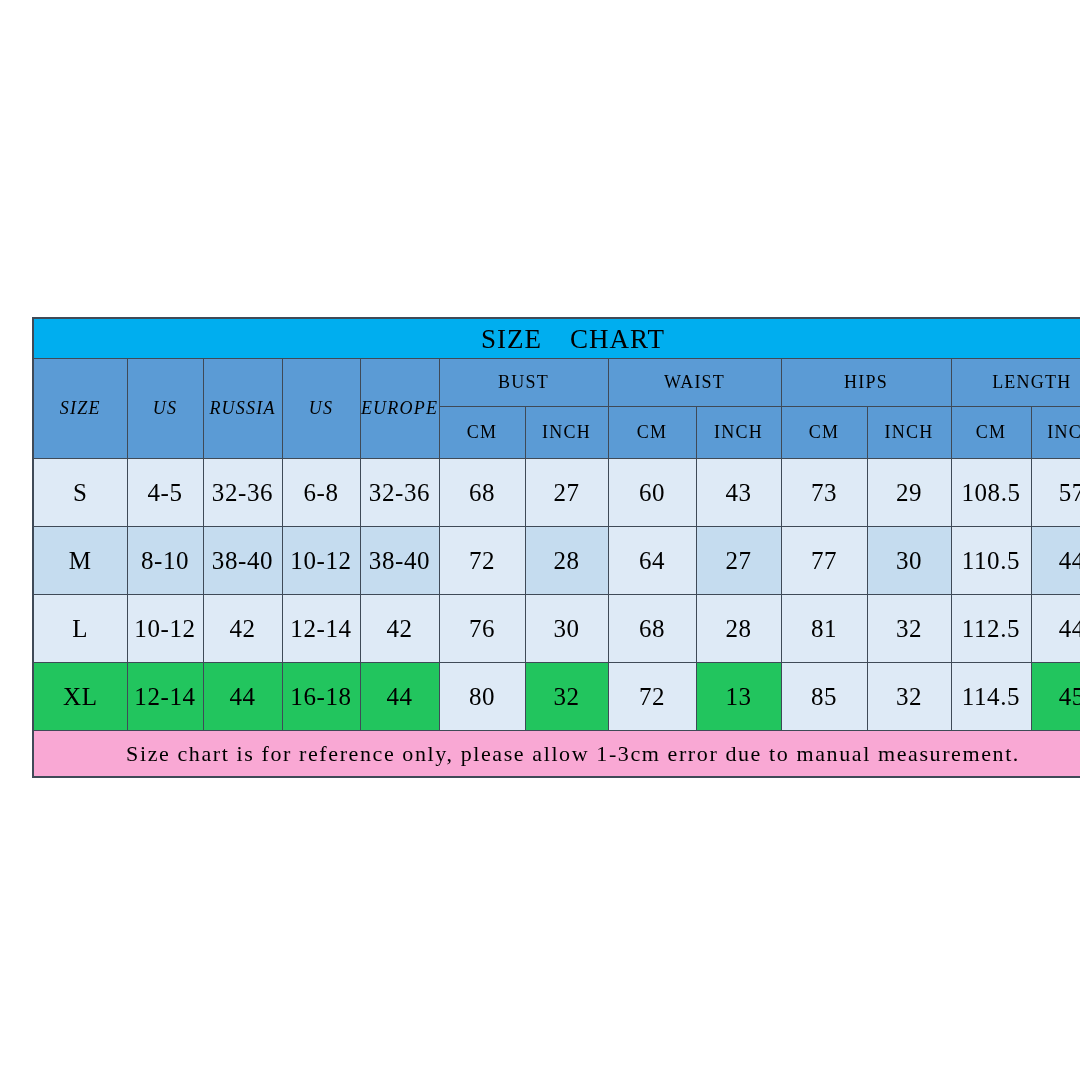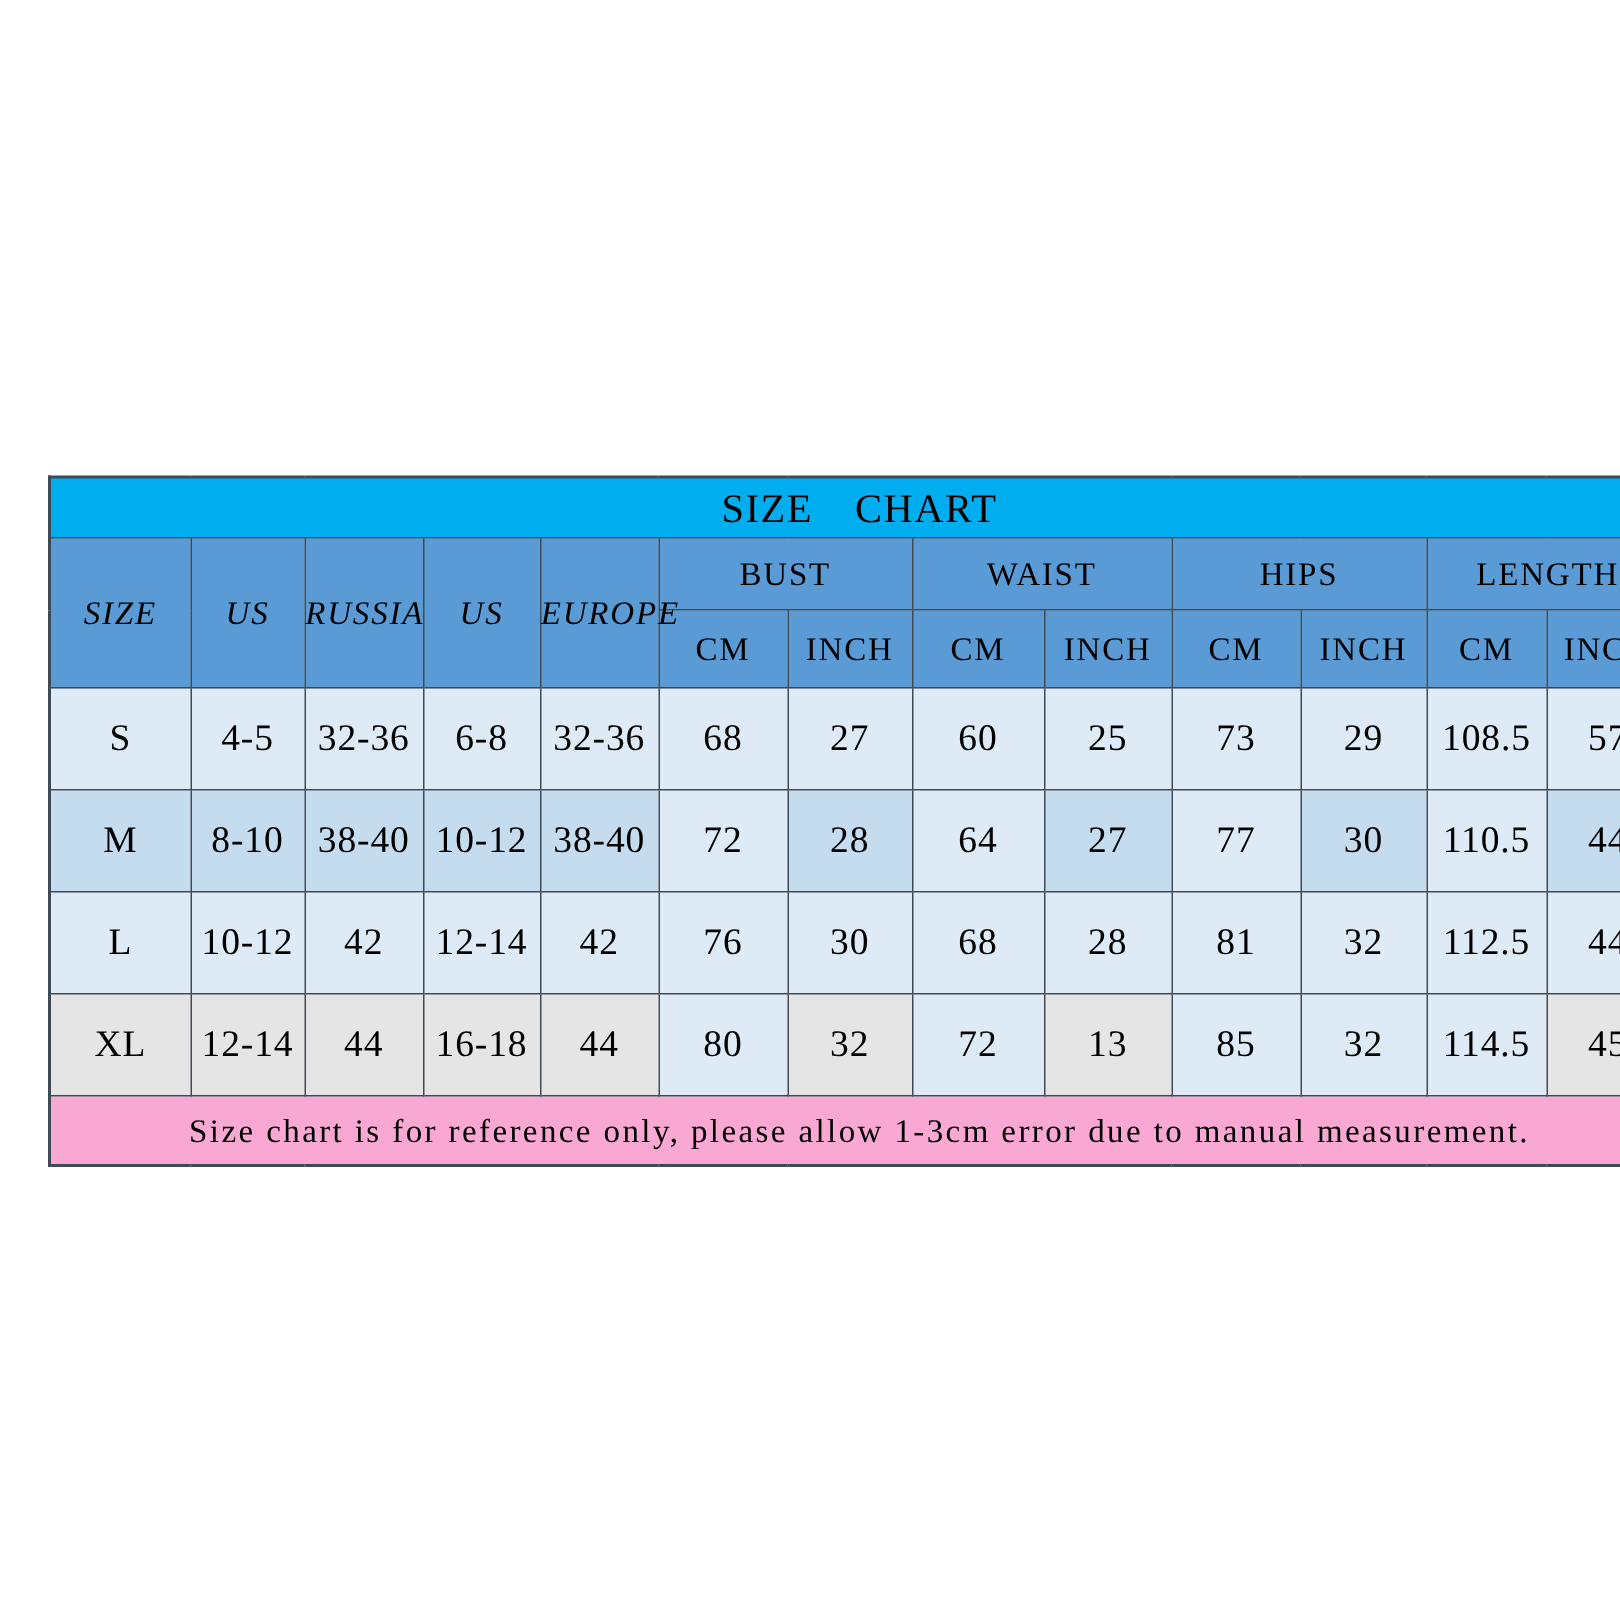--- a/index.html
+++ b/index.html
@@ -47,36 +47,36 @@
     background: #00aeef;
     height: 39px;
     font-size: 27px;
     letter-spacing: 1px;
     border-bottom: 1px solid #3f4a57;
   }
 
   
   tr.head-row td {
     background: #5b9bd5;
-    font-size: 22px;
+    font-size: 18px;
     letter-spacing: 1.2px;
   }
   td.h-tall  { height: 98px; font-style: italic; }
   td.h-group { height: 47px; }
   td.h-unit  { height: 51px; font-size: 17px; }
 
   
   tr.data-row td {
     height: 67px;
     font-size: 25px;
     letter-spacing: 0.6px;
   }
   td.tint-light { background: #deeaf6; }
   td.tint-mid   { background: #c5dcef; }
-  td.tint-dark  { background: #e5e5e5; }
+  td.tint-dark  { background: #22c55e; }
 
   
   tr.note-row td {
     background: #f9a8d4;
     height: 45px;
     font-size: 22px;
     letter-spacing: 1.6px;
   }
 </style>
 </head>
@@ -131,21 +131,21 @@
       <tbody id="data-rows-body">
         <tr class="data-row">
           <td class="tint-light">S</td>
           <td class="tint-light">4-5</td>
           <td class="tint-light">32-36</td>
           <td class="tint-light">6-8</td>
           <td class="tint-light">32-36</td>
           <td class="tint-light">68</td>
           <td class="tint-light">27</td>
           <td class="tint-light">60</td>
-          <td class="tint-light">25</td>
+          <td class="tint-light">43</td>
           <td class="tint-light">73</td>
           <td class="tint-light">29</td>
           <td class="tint-light">108.5</td>
           <td class="tint-light">57</td>
         </tr>
         <tr class="data-row">
           <td class="tint-mid">M</td>
           <td class="tint-mid">8-10</td>
           <td class="tint-mid">38-40</td>
           <td class="tint-mid">10-12</td>

